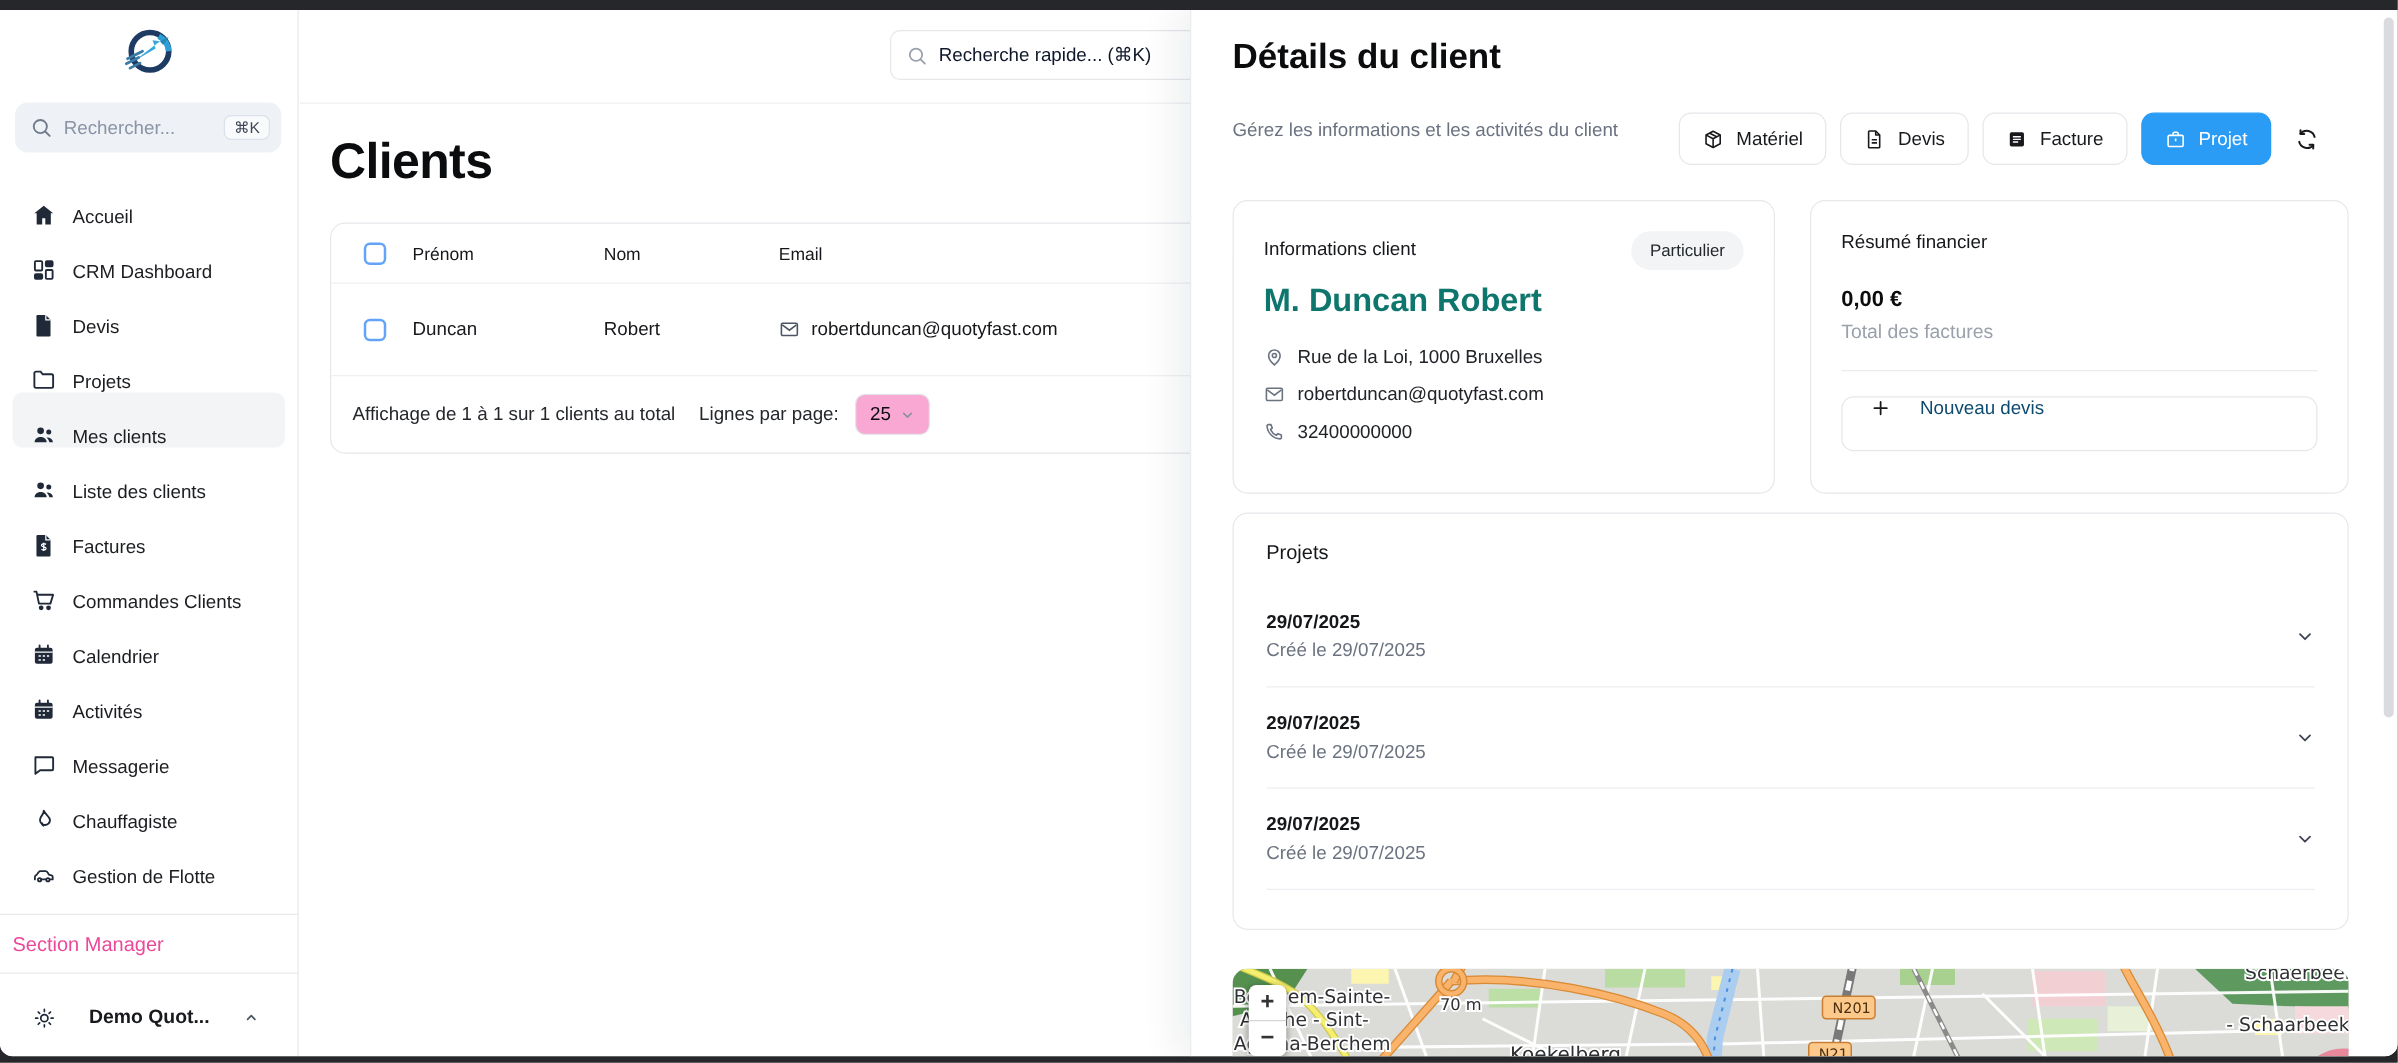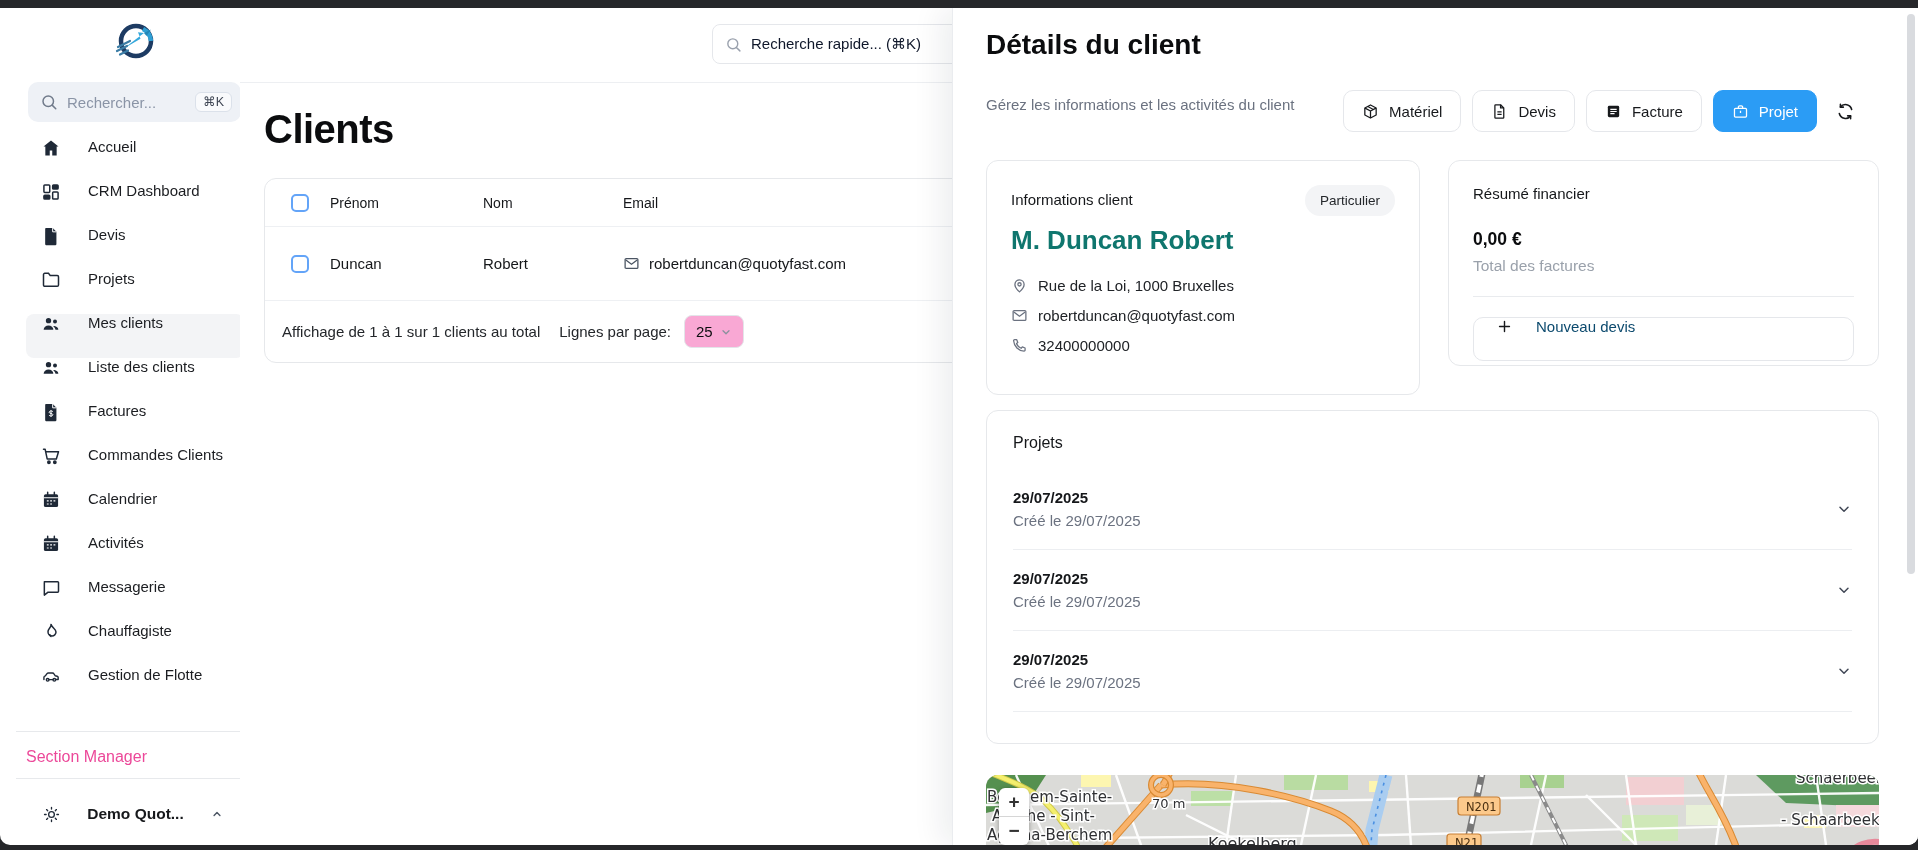--- a/index.html
+++ b/index.html
@@ -2,31 +2,31 @@
 <html><head>
 <meta charset="utf-8">
 <style>
   * { margin:0; padding:0; box-sizing:border-box; }
   html,body { width:1918px; height:850px; overflow:hidden; background:#26272a;
     font-family:"Liberation Sans","DejaVu Sans",sans-serif; }
   .frame { position:absolute; top:8px; left:0; width:1918px; height:837px;
     background:#fff; border-radius:0 0 10px 10px; overflow:hidden; }
 
   
-  .sidebar { position:absolute; left:16px; top:0; width:239px; height:100%;
+  .sidebar { position:absolute; left:0; top:0; width:239px; height:100%;
     background:#fff; border-right:1px solid #e7e9ec; }
   .logo-wrap { position:absolute; top:8px; left:0; right:0; display:flex; justify-content:center; }
   .side-search { position:absolute; top:74px; left:12px; right:13px; height:40px;
     background:#eef1f6; border-radius:10px; display:flex; align-items:center;
     gap:9px; padding:0 9px 0 12px; cursor:text; }
   .side-search .ph { flex:1; color:#8a94a6; font-size:15px; }
   .kbd { background:#f9fafc; border:1px solid #dbe1ea; border-radius:6px;
     font-size:12.5px; color:#3f4654; padding:3px 7px; line-height:1; }
   .nav { position:absolute; top:130px; left:10px; right:10px; }
-  .nav-item { height:44px; display:flex; align-items:flex-start; gap:27px;
+  .nav-item { height:44px; display:flex; align-items:flex-end; gap:13px;
     padding:0 15px; border-radius:8px; font-size:15px; color:#1b1d21; cursor:pointer; }
   .nav-item.active { background:#f3f4f6; }
   .nav-item .ic { flex:0 0 auto; }
   .side-div1 { position:absolute; top:723px; left:0; right:0; border-top:1px solid #e7e9ec; }
   .section-label { position:absolute; top:740px; left:10px; font-size:16px; color:#ec4899; }
   .side-div2 { position:absolute; top:770px; left:0; right:0; border-top:1px solid #e7e9ec; }
   .side-footer { position:absolute; top:782px; left:0; right:0; height:48px;
     display:flex; align-items:center; padding:0 30px 0 26px; }
   .side-footer .ws { flex:1; text-align:center; font-size:15.5px; font-weight:600; color:#17191c; }
 
@@ -71,21 +71,21 @@
 
   .card { position:absolute; border:1px solid #e6e8eb; border-radius:12px; background:#fff; }
   .client-card { left:33px; top:152px; width:434px; height:235px; padding:24px; }
   .card-row1 { display:flex; align-items:flex-start; justify-content:space-between; }
   .card-label { font-size:15px; color:#15171a; padding-top:6px; }
   .pill { background:#f3f4f6; border-radius:999px; font-size:13.5px; color:#24272b; padding:8px 15px; }
   .client-name { font-size:26px; font-weight:700; color:#0f766e; margin-top:9px; }
   .contact-list { margin-top:21px; display:flex; flex-direction:column; gap:13px; }
   .contact-row { display:flex; align-items:center; gap:10px; font-size:15px; color:#202327; }
 
-  .fin-card { left:495px; top:152px; width:431px; height:206px; padding:24px; }
+  .fin-card { left:495px; top:152px; width:431px; height:235px; padding:24px; }
   .fin-title { font-size:15px; color:#15171a; }
   .fin-amount { font-size:17.5px; font-weight:700; color:#0b0c0e; margin-top:27px; }
   .fin-label { font-size:15.5px; color:#9aa1ab; margin-top:7px; }
   .fin-div { border-top:1px solid #e9ebee; margin-top:21px; }
   .fin-btn { margin-top:20px; width:100%; height:44px; border:1px solid #e5e7eb;
     border-radius:10px; background:#fff; display:flex; align-items:flex-start; gap:23px;
     padding:0 22px; font-size:15px; color:#0c4a6e; cursor:pointer; font-family:inherit; }
 
   .proj-card { left:33px; top:402px; width:893px; height:334px; padding:23px 26px 0; }
   .proj-title { font-size:16px; color:#15171a; }

